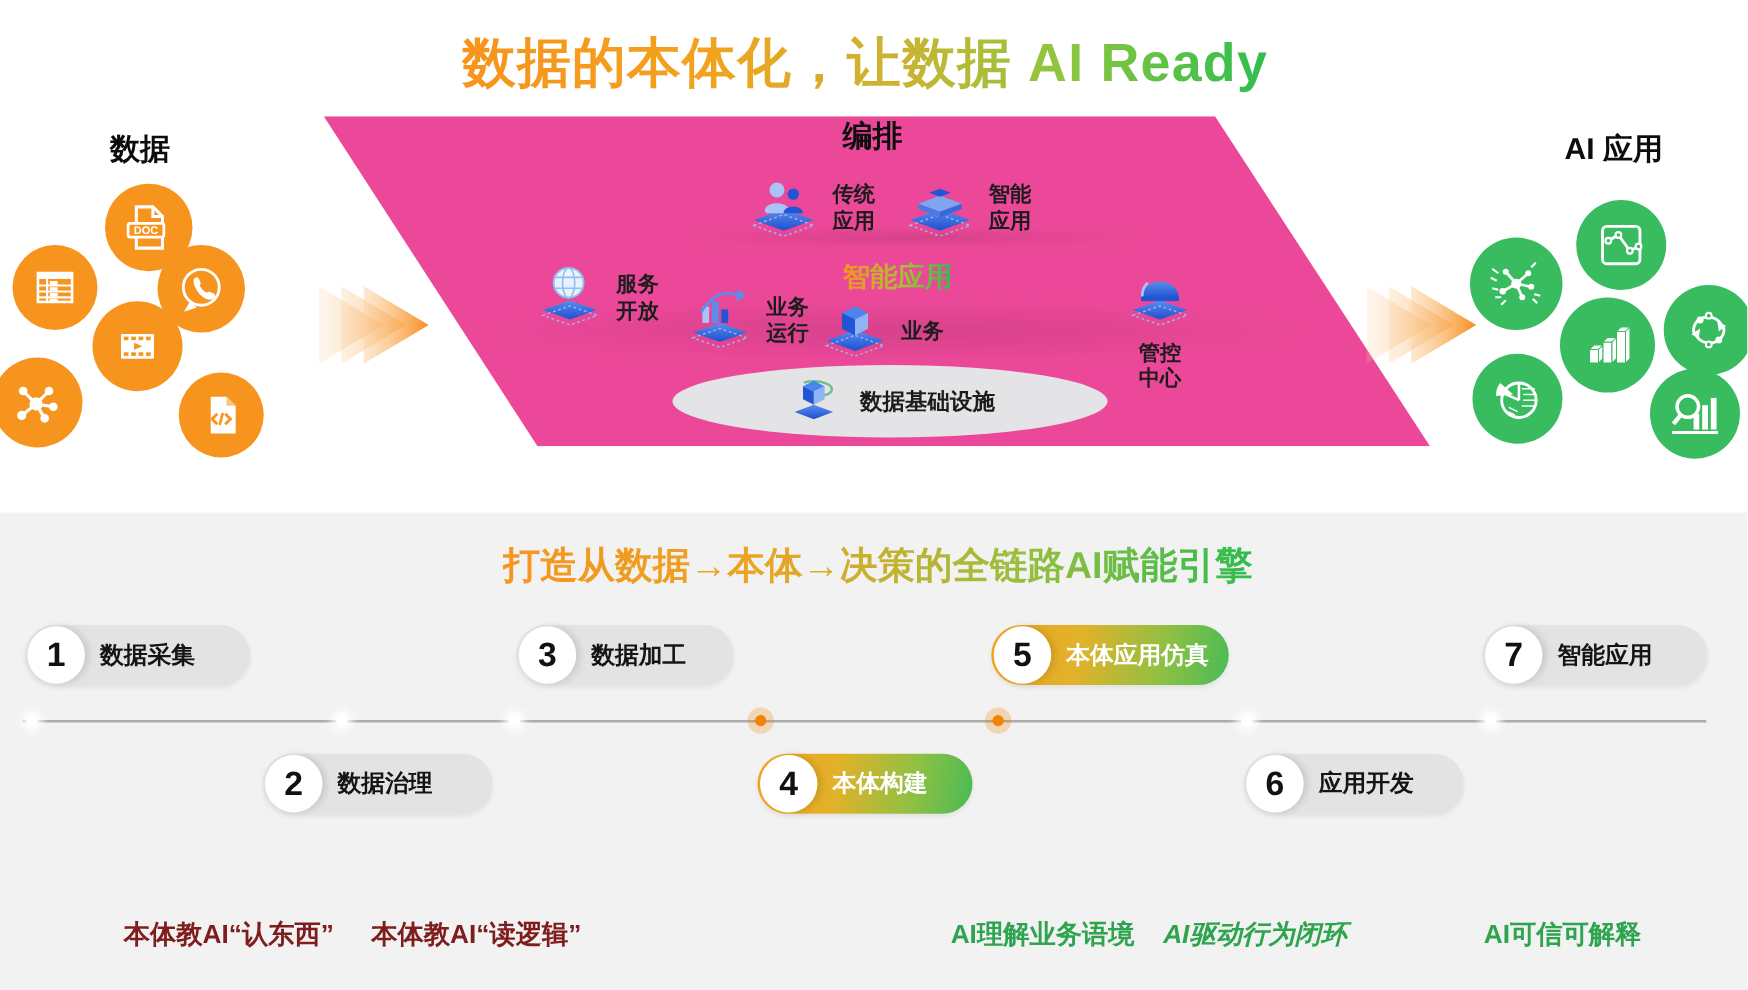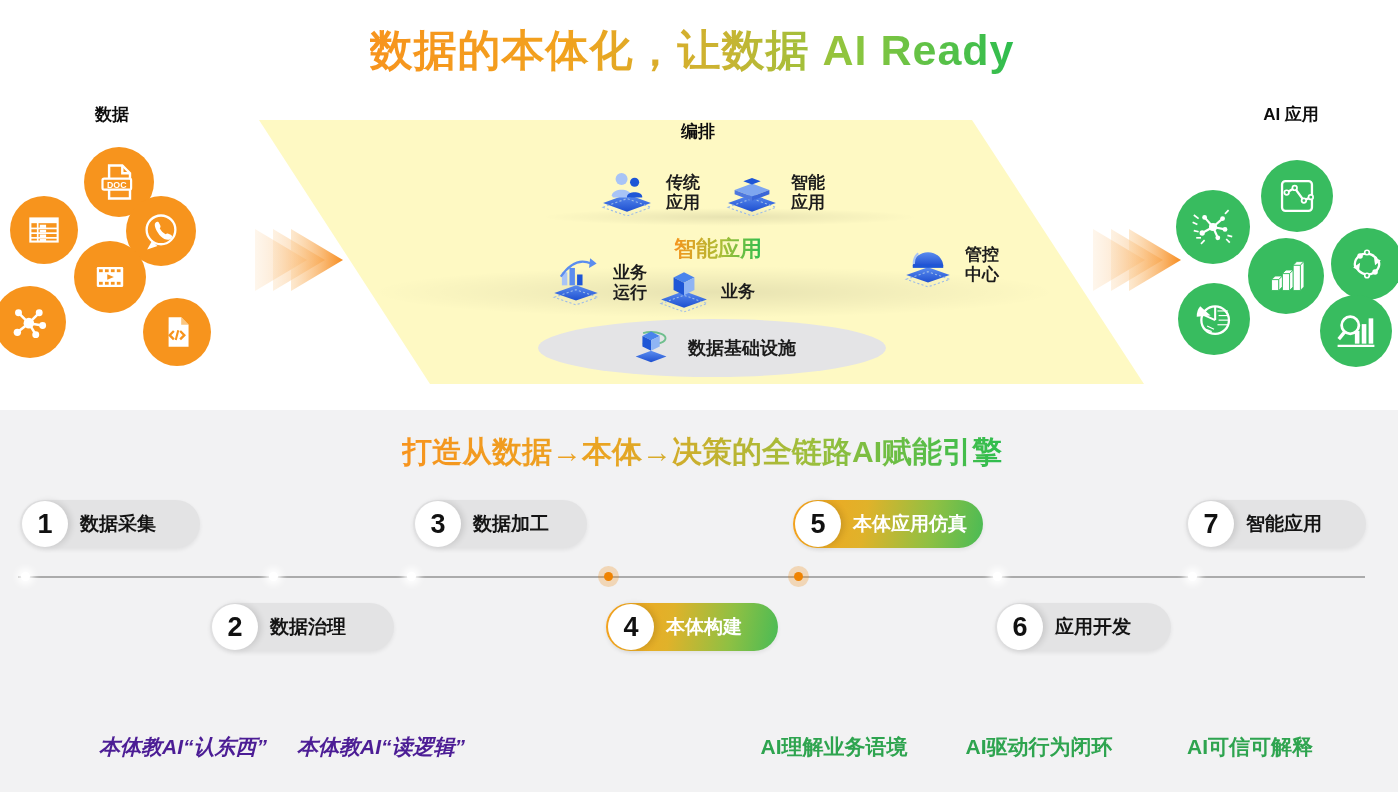--- a/index.html
+++ b/index.html
@@ -2,30 +2,30 @@
 <html><head>
 <meta charset="utf-8">
 <style>
   html,body{margin:0;padding:0;background:#fff;}
   .stage{position:relative;width:1398px;height:792px;overflow:hidden;background:#ffffff;
          font-family:"Liberation Sans","DejaVu Sans",sans-serif;color:#111;}
   .abs{position:absolute;}
   .grad-text{background:linear-gradient(90deg,#F7941D 0%,#F2A21E 30%,#C9B432 55%,#8CC63F 75%,#2EBD4F 100%);
              -webkit-background-clip:text;background-clip:text;color:transparent;}
   .main-title{top:22px;left:692px;transform:translateX(-50%);font-size:43px;font-weight:bold;white-space:nowrap;letter-spacing:1px;}
-  .sec-title{font-size:17px;font-weight:bold;color:#0d0d0d;white-space:nowrap;}
+  .sec-title{font-size:24px;font-weight:bold;color:#0d0d0d;white-space:nowrap;}
 
   
   .bubble{position:absolute;border-radius:50%;display:flex;align-items:center;justify-content:center;}
   .bubble.orange{background:#F7941D;}
   .bubble.green{background:#38BC5F;}
   .bubble svg{display:block;}
 
   
-  .para{position:absolute;left:250px;top:116px;width:900px;height:272px;background:#fef9c3;
+  .para{position:absolute;left:250px;top:89px;width:900px;height:272px;background:#ec4899;
         clip-path:polygon(9px 4px,722px 4px,894px 268px,180px 268px);}
   .para-title{left:448px;top:4px;transform:translateX(-50%);}
   .platform-title{left:468px;top:118px;transform:translateX(-50%);font-size:22px;font-weight:bold;white-space:nowrap;
         background:linear-gradient(90deg,#F7941D,#A9BE36 55%,#2EBD4F);-webkit-background-clip:text;background-clip:text;color:transparent;}
   .soft-ellipse{position:absolute;border-radius:50%;background:radial-gradient(ellipse at center,rgba(0,0,0,.09),rgba(0,0,0,0) 70%);}
   .infra-ellipse{position:absolute;left:288px;top:203px;width:348px;height:58px;border-radius:50%;background:#e4e4e6;}
   .p-item,.app-item,.infra-row{position:absolute;display:flex;align-items:center;gap:7px;}
   .p-label,.app-label{display:flex;flex-direction:column;font-size:17px;font-weight:600;color:#1c1c1c;line-height:1.18;white-space:nowrap;text-align:right;}
   .infra-row{left:288px;top:203px;width:348px;height:58px;justify-content:center;gap:10px;}
   .infra-label{font-size:18px;font-weight:600;color:#1c1c1c;white-space:nowrap;}
@@ -41,21 +41,21 @@
   .dot.orange{background:#F08300;box-shadow:0 0 0 6px rgba(240,131,0,.25);}
   .pill{position:absolute;height:48px;border-radius:24px;background:#e3e3e4;display:flex;align-items:center;
         box-shadow:0 2px 4px rgba(0,0,0,.07);}
   .pill .num{position:absolute;left:2px;top:1px;width:46px;height:46px;border-radius:50%;background:#fff;
         display:flex;align-items:center;justify-content:center;font-size:27px;font-weight:600;color:#111;
         box-shadow:3px 0 6px rgba(0,0,0,.12);}
   .pill .lbl{margin-left:60px;font-size:19px;font-weight:bold;color:#141414;white-space:nowrap;}
   .pill.hl{background:linear-gradient(100deg,#F6A31F 0%,#E0B22A 38%,#8FC043 72%,#49BB55 100%);}
   .pill.hl .lbl{color:#ffffff;}
   .caption{position:absolute;top:323px;transform:translateX(-50%);font-size:21px;font-weight:bold;white-space:nowrap;}
-  .caption.orange{color:#4c1d95;font-style:italic;}
+  .caption.orange{color:#7f1d1d;}
   .caption.green{color:#2EA44F;}
 </style>
 </head>
 <body>
 
 <svg width="0" height="0" style="position:absolute">
   <defs>
     <linearGradient id="gArrow" x1="0" y1="0" x2="1" y2="0">
       <stop offset="0" stop-color="#FBD3A1" stop-opacity=".5"></stop>
       <stop offset="1" stop-color="#F78C1E"></stop>
@@ -188,20 +188,36 @@
         </svg>
       </span>
       <span class="app-label">
         <span>智能</span>
           <span>应用</span>
       </span>
     </div>
 
     <div class="abs platform-title">智能应用</div>
 
+    <div class="p-item" style="left:176px;top:122px;">
+      <span>
+        <svg width="60" height="50" viewBox="0 0 52 46">
+          <polygon points="6,34 26,27 46,34 26,41" fill="url(#gBlue)"></polygon>
+          <polygon points="6,38 26,31 46,38 26,45" fill="none" stroke="#9DBCE8" stroke-width="1" stroke-dasharray="2 2"></polygon>
+          <circle cx="25" cy="14" r="11" fill="#EAF3FD" stroke="#8FC0F2" stroke-width="1.4"></circle>
+          <ellipse cx="25" cy="14" rx="4.5" ry="11" fill="none" stroke="#8FC0F2" stroke-width="1.2"></ellipse>
+          <line x1="15" y1="10" x2="35" y2="10" stroke="#8FC0F2" stroke-width="1.2"></line>
+          <line x1="14.5" y1="18" x2="35.5" y2="18" stroke="#8FC0F2" stroke-width="1.2"></line>
+        </svg>
+      </span>
+      <span class="p-label">
+        <span>服务</span>
+          <span>开放</span>
+      </span>
+    </div>
 
     <div class="p-item" style="left:296px;top:140px;">
       <span>
         <svg width="60" height="50" viewBox="0 0 52 46">
           <polygon points="6,34 26,27 46,34 26,41" fill="url(#gBlue)"></polygon>
           <polygon points="6,38 26,31 46,38 26,45" fill="none" stroke="#9DBCE8" stroke-width="1" stroke-dasharray="2 2"></polygon>
           <rect x="13" y="15" width="5" height="12" fill="#A8C4F6"></rect>
           <rect x="20" y="11" width="5" height="16" fill="#5B8DEF"></rect>
           <rect x="27" y="17" width="5" height="10" fill="#1E56D6"></rect>
           <path d="M12 19 Q25 0 40 7" stroke="#5B8DEF" stroke-width="2" fill="none"></path>
@@ -224,21 +240,21 @@
           <polygon points="36,11 26,16 26,28 36,23" fill="#8FB4F4"></polygon>
         </svg>
       </span>
       <span class="p-label">
         <span>业务</span>
           <span></span>
       </span>
     </div>
 
 
-    <div class="p-item" style="left:648px;top:122px;">
+    <div class="p-item" style="left:648px;top:122px;flex-direction:column;">
       <span>
         <svg width="60" height="50" viewBox="0 0 52 46">
           <polygon points="6,34 26,27 46,34 26,41" fill="url(#gBlue)"></polygon>
           <polygon points="6,38 26,31 46,38 26,45" fill="none" stroke="#9DBCE8" stroke-width="1" stroke-dasharray="2 2"></polygon>
           <path d="M12 26a14 13 0 0 1 28 0z" fill="url(#gBlue)"></path>
           <path d="M17 14a11 12 0 0 0 -4 10" stroke="#A8C4F6" stroke-width="2" fill="none"></path>
           <rect x="12" y="24.5" width="28" height="3" fill="#1E56D6"></rect>
         </svg>
       </span>
       <span class="p-label">
@@ -404,17 +420,17 @@
       <span class="lbl">本体构建</span>
     </div>
     <div class="pill" style="left:995px;top:193px;width:176px;">
       <span class="num">6</span>
       <span class="lbl">应用开发</span>
     </div>
 
     <div class="caption orange" style="left:183px;">本体教AI“认东西”</div>
     <div class="caption orange" style="left:381px;">本体教AI“读逻辑”</div>
     <div class="caption green" style="left:834px;">AI理解业务语境</div>
-    <div class="caption green" style="left:1039px;">AI驱动行为闭环</div>
+    <div class="caption green" style="left:1004px;font-style:italic;">AI驱动行为闭环</div>
     <div class="caption green" style="left:1250px;">AI可信可解释</div>
   </div>
 
 </div>
 
 </body></html>

